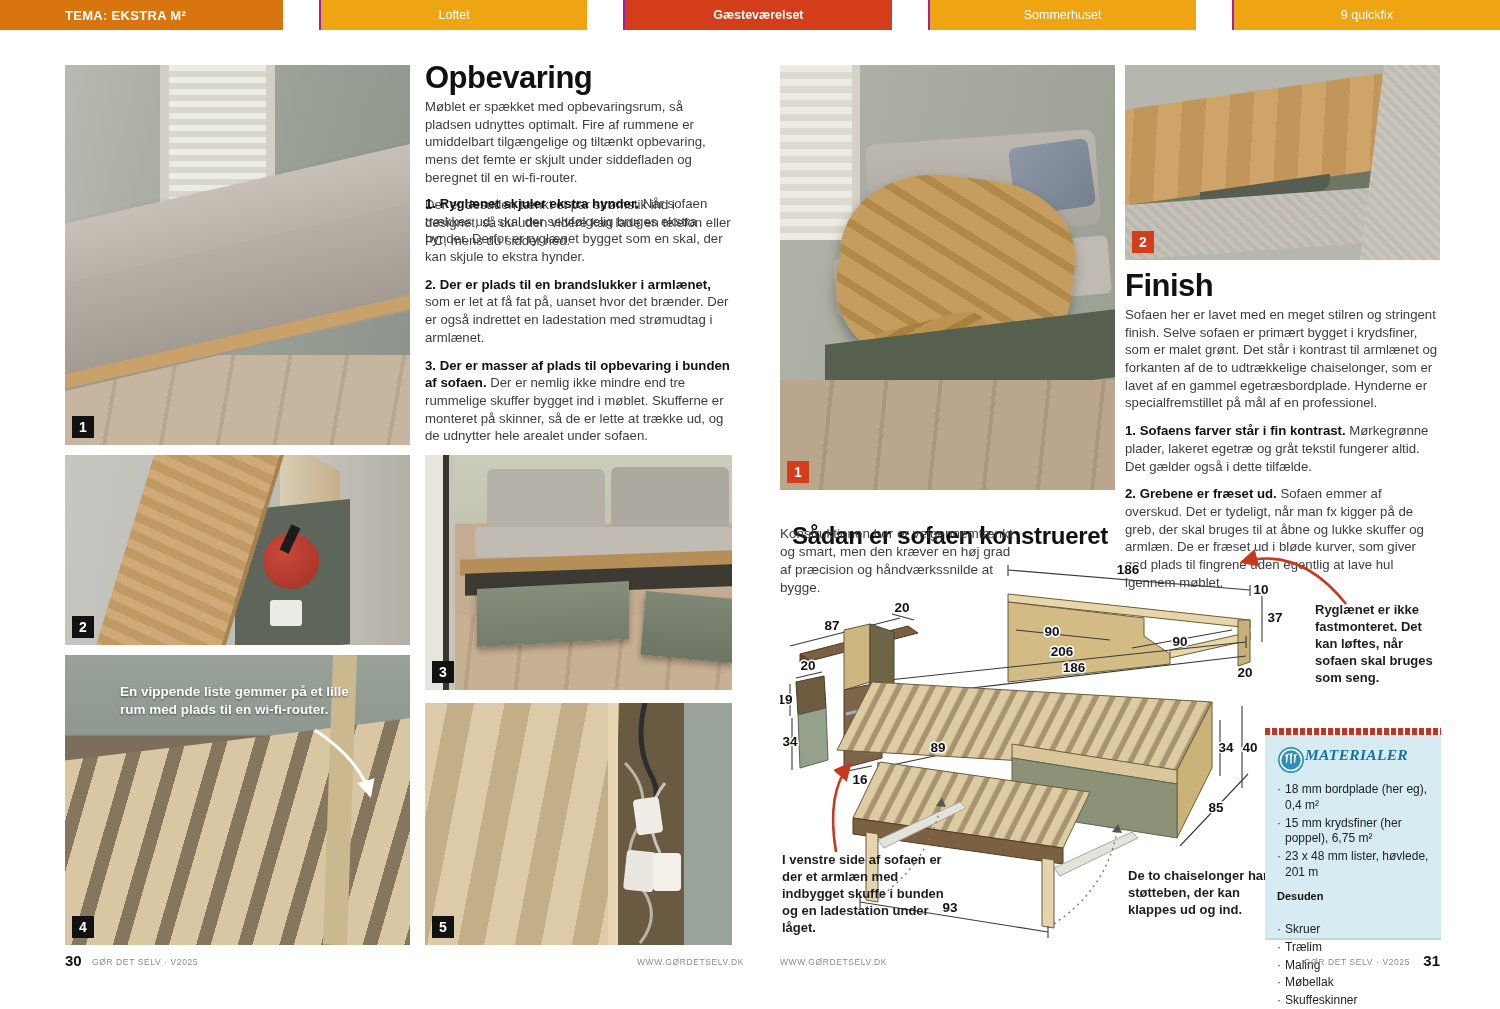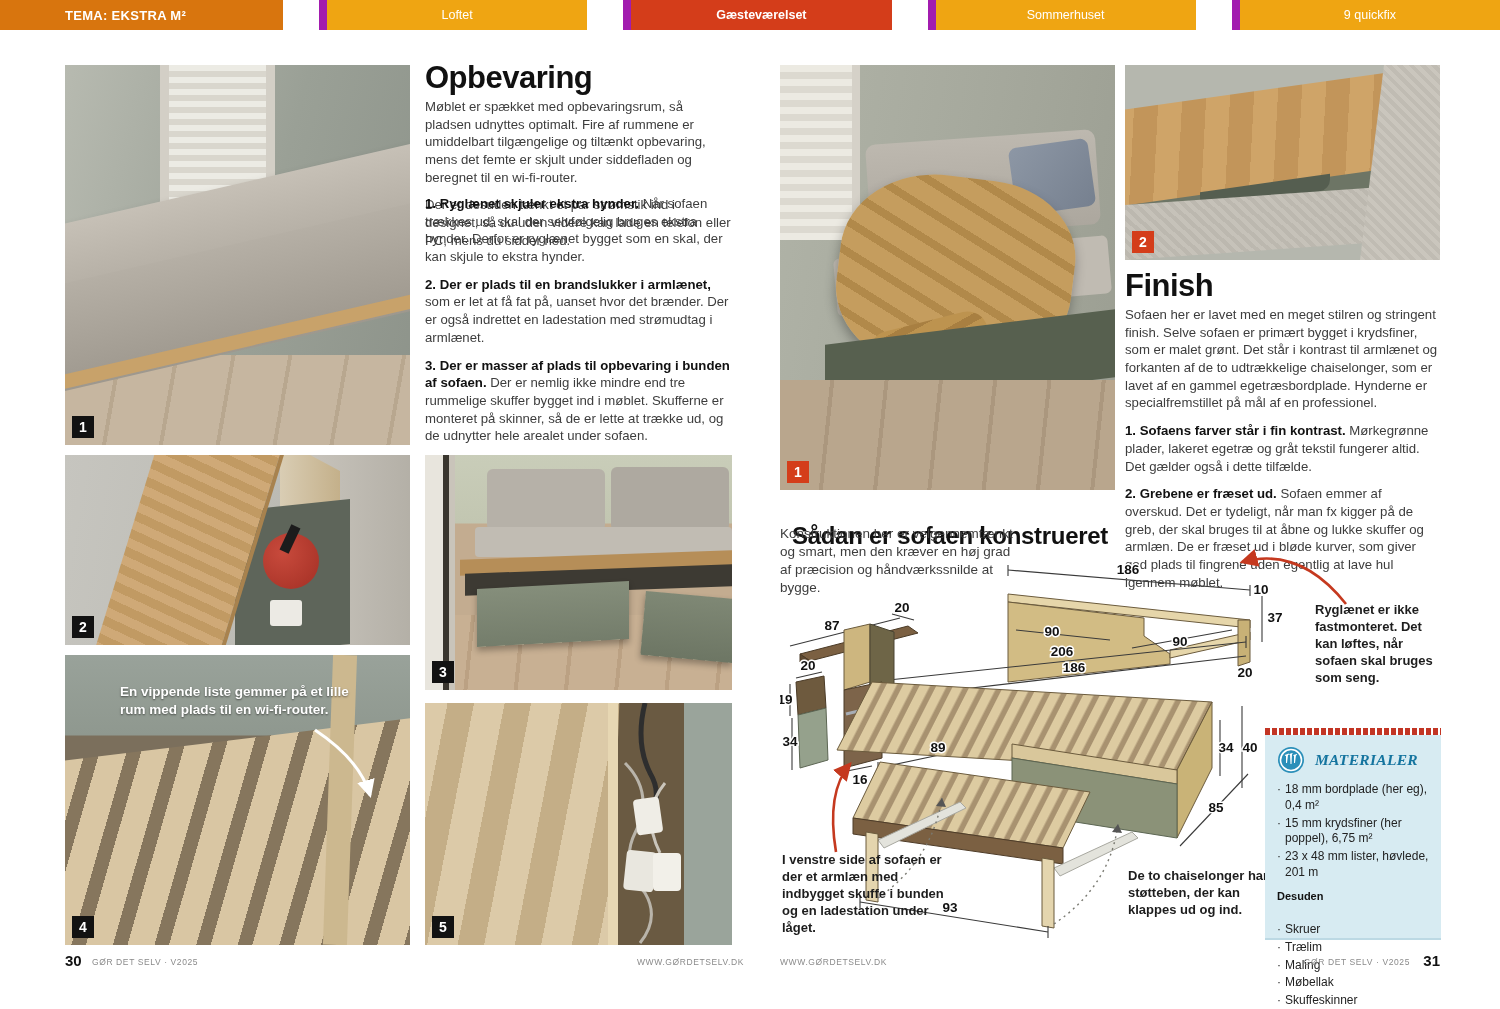--- a/index.html
+++ b/index.html
@@ -4,21 +4,21 @@
 <style>
   html,body{margin:0;padding:0;background:#e8e8e8;}
   .spread{position:relative;width:1500px;height:1009px;background:#ffffff;
           font-family:"Liberation Sans",sans-serif;overflow:hidden;}
 
   
   .nav{position:absolute;left:0;top:0;width:1500px;height:30px;display:flex;gap:36px;}
   .nav .tema{width:283px;background:#d8750e;color:#fff;font-weight:bold;font-size:13px;
              display:flex;align-items:center;padding-left:65px;box-sizing:border-box;letter-spacing:.3px;}
   .nav .tab{flex:1;background:#efa512;color:#fff;font-size:12.5px;display:flex;align-items:center;
-            justify-content:center;border-left:8px solid #a21caf;}
+            justify-content:center;border-left:2px solid #a21caf;}
   .nav .tab.active{background:#d43d1a;font-weight:bold;}
 
   
   .ph{position:absolute;overflow:hidden;background:#b0b0a8;}
   .ph > div{position:absolute;}
   .badge{position:absolute;left:7px;bottom:7px;width:22px;height:22px;background:#121212;color:#fff;
          font-weight:bold;font-size:14px;display:flex;align-items:center;justify-content:center;z-index:5;}
   .badge.red{background:#d43d1a;}
 
   
@@ -30,21 +30,21 @@
 
   .note{position:absolute;font-size:13px;line-height:1.3;font-weight:bold;color:#1d1d1d;}
   .ph-note{position:absolute;color:#fff;font-weight:bold;font-size:13.5px;line-height:1.3;
            text-shadow:0 1px 2px rgba(0,0,0,.55);z-index:4;}
 
   
   .mat{position:absolute;left:1265px;top:728px;width:176px;height:212px;background:#d7ebf2;
        box-sizing:border-box;padding:10px 10px 8px 12px;border-bottom:2px solid #bcd9e4;}
   .mat::before{content:"";position:absolute;left:0;top:0;width:100%;height:7px;
        background:repeating-linear-gradient(90deg,#c23524 0 5px,#ffffff 5px 7px);}
-  .mat .hd{display:flex;align-items:center;gap:10px;margin:8px 0 8px;}
+  .mat .hd{display:flex;align-items:flex-start;gap:0;margin:8px 0 8px;}
   .mat .hd .ttl{font-family:"Liberation Serif",serif;font-style:italic;font-weight:bold;
        font-size:15.5px;color:#14749f;letter-spacing:.3px;}
   .mat .it{font-size:12px;color:#222;line-height:1.32;padding-left:8px;position:relative;margin-bottom:2px;}
   .mat .it::before{content:"·";position:absolute;left:0;top:0;color:#222;}
   .mat .des{font-weight:bold;font-size:11px;color:#111;margin:9px 0 20px;}
 
   
   .foot{position:absolute;top:957px;font-size:8.5px;color:#8a8a8a;letter-spacing:.6px;}
   .pgnum{position:absolute;top:952px;font-size:15px;font-weight:bold;color:#111;}
 

